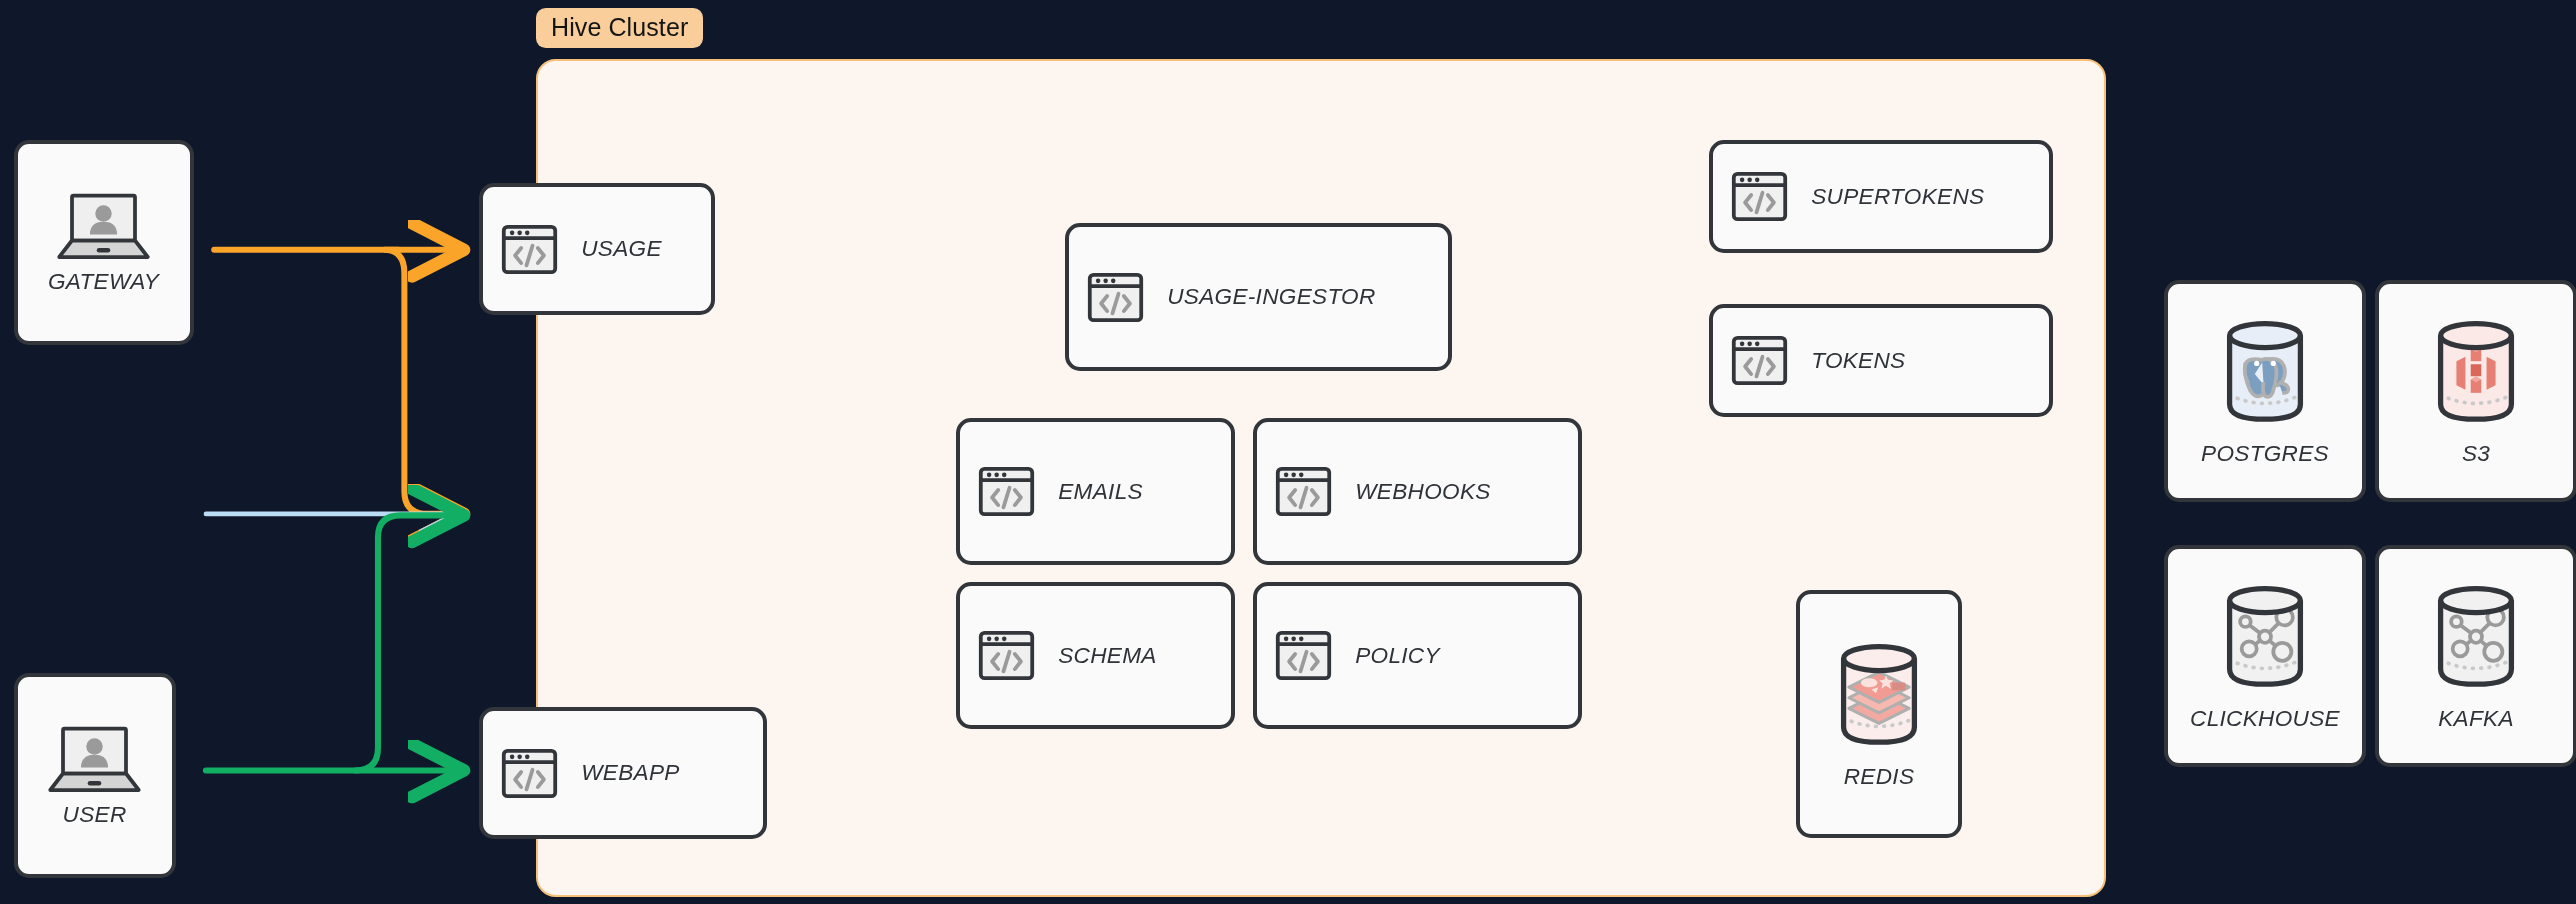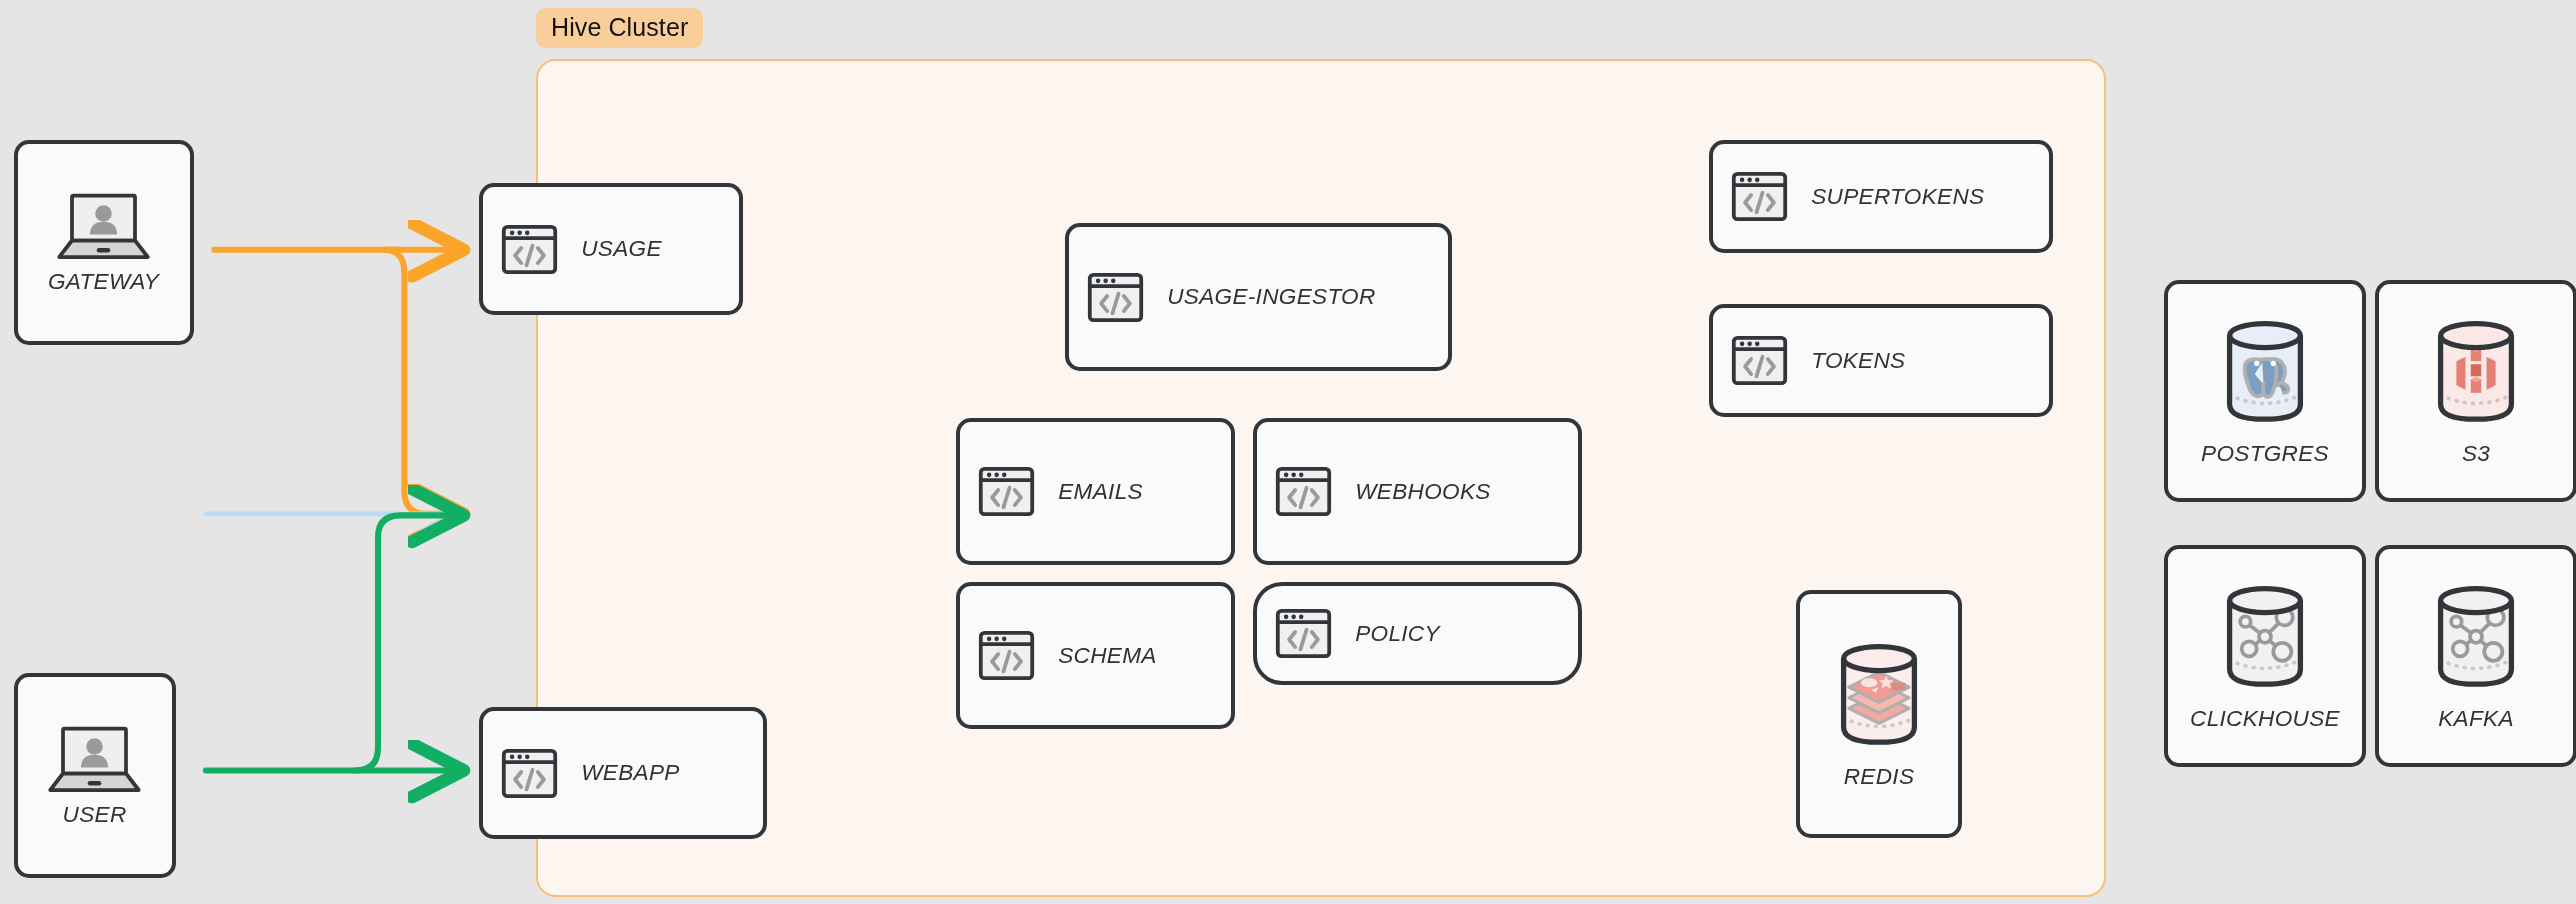--- a/index.html
+++ b/index.html
@@ -4,21 +4,21 @@
 <style>
   * { box-sizing: border-box; margin: 0; padding: 0; }
   html, body {
     background: #000000;
     font-family: "Liberation Sans", sans-serif;
   }
   #stage {
     position: relative;
     width: 2576px;
     height: 904px;
-    background: #e5e5e5;
+    background: #0f172a;
     overflow: hidden;
   }
 
   
   .cluster-panel {
     position: absolute;
     left: 536px;
     top: 59px;
     width: 1570px;
     height: 838px;
@@ -164,21 +164,21 @@
         <circle cx="63" cy="30" r="11" fill="#9A9A9A"></circle>
         <path d="M45 58 Q45 41 63 41 Q81 41 81 58 Z" fill="#9A9A9A"></path>
         <path d="M21 66 L105 66 L122 88 L4 88 Z" fill="#D4D4D4" stroke="#32363B" stroke-width="5" stroke-linejoin="round"></path>
         <rect x="54" y="76" width="18" height="6" rx="3" fill="#32363B"></rect>
         <line x1="21" y1="66" x2="105" y2="66" stroke="#32363B" stroke-width="3" stroke-dasharray="4 4"></line>
       </svg>
     </span>
     <span class="dev-label">USER</span>
   </div>
 
-  <div class="card service" style="left:479px; top:183px; width:264px; height:132px;">
+  <div class="card service" style="left:479px; top:183px; width:236px; height:132px;">
     <span>
       <svg class="icon-svg" width="59" height="59" viewBox="0 0 78 78" xmlns="http://www.w3.org/2000/svg">
         <rect x="5" y="9" width="68" height="60" rx="5" fill="#F0F0F0" stroke="#32363B" stroke-width="5"></rect>
         <path d="M5 24 H73" stroke="#32363B" stroke-width="5"></path>
         <circle cx="16" cy="17" r="3" fill="#32363B"></circle>
         <circle cx="26" cy="17" r="3" fill="#32363B"></circle>
         <circle cx="36" cy="17" r="3" fill="#32363B"></circle>
         <path d="M28 37 L20 47 L28 57 M50 37 L58 47 L50 57 M43 34 L35 60" fill="none" stroke="#9A9A9A" stroke-width="5" stroke-linecap="round" stroke-linejoin="round"></path>
       </svg>
     </span>
@@ -249,21 +249,21 @@
         <path d="M5 24 H73" stroke="#32363B" stroke-width="5"></path>
         <circle cx="16" cy="17" r="3" fill="#32363B"></circle>
         <circle cx="26" cy="17" r="3" fill="#32363B"></circle>
         <circle cx="36" cy="17" r="3" fill="#32363B"></circle>
         <path d="M28 37 L20 47 L28 57 M50 37 L58 47 L50 57 M43 34 L35 60" fill="none" stroke="#9A9A9A" stroke-width="5" stroke-linecap="round" stroke-linejoin="round"></path>
       </svg>
     </span>
     <span class="svc-label">SCHEMA</span>
   </div>
 
-  <div class="card service" style="left:1253px; top:582px; width:329px; height:103px;border-radius:29px;">
+  <div class="card service" style="left:1253px; top:582px; width:329px; height:147px;">
     <span>
       <svg class="icon-svg" width="59" height="59" viewBox="0 0 78 78" xmlns="http://www.w3.org/2000/svg">
         <rect x="5" y="9" width="68" height="60" rx="5" fill="#F0F0F0" stroke="#32363B" stroke-width="5"></rect>
         <path d="M5 24 H73" stroke="#32363B" stroke-width="5"></path>
         <circle cx="16" cy="17" r="3" fill="#32363B"></circle>
         <circle cx="26" cy="17" r="3" fill="#32363B"></circle>
         <circle cx="36" cy="17" r="3" fill="#32363B"></circle>
         <path d="M28 37 L20 47 L28 57 M50 37 L58 47 L50 57 M43 34 L35 60" fill="none" stroke="#9A9A9A" stroke-width="5" stroke-linecap="round" stroke-linejoin="round"></path>
       </svg>
     </span>

